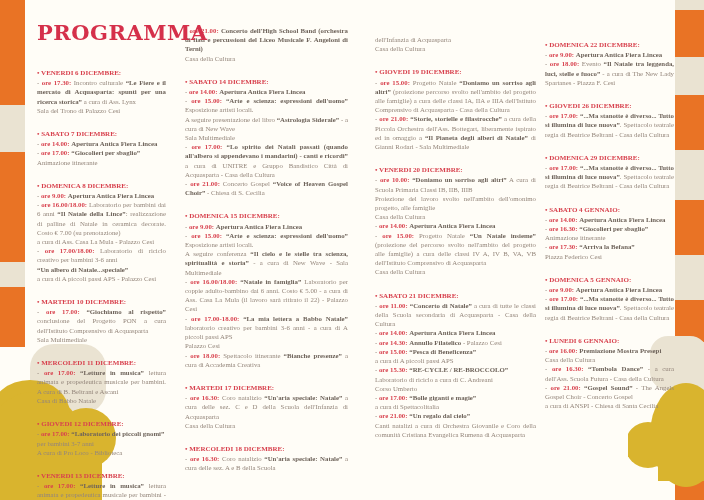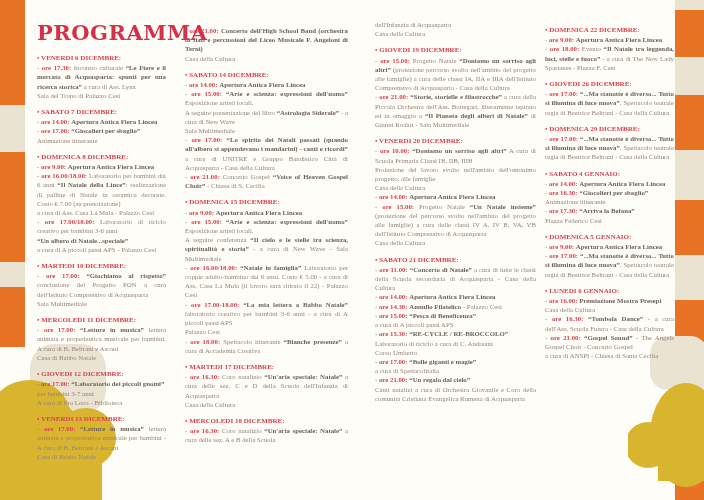--- a/index.html
+++ b/index.html
@@ -10,25 +10,25 @@
   .creambar{background:#eae3d2;}
   .orangebar{background:#e97325;}
   
   .title{position:absolute;left:37px;top:20px;margin:0;font-family:"DejaVu Serif",serif;
          font-size:21px;font-weight:bold;color:#d5304a;letter-spacing:.5px;z-index:5;}
   
   .col{position:absolute;font-size:6.8px;line-height:9.2px;color:#94867b;
        text-align:justify;z-index:4;}
   #col-0{left:37px;top:54px;width:129px;}
   #col-1{left:185px;top:26px;width:163px;}
-  #col-2{left:375px;top:20px;width:161px;}
+  #col-2{left:375px;top:35px;width:161px;}
   #col-3{left:545px;top:26px;width:129px;}
   .section{margin-bottom:8px;}
   .heading{color:#d8424e;font-weight:bold;font-size:7px;text-indent:-6px;padding-left:6px;
-           text-align:left;}
+           text-align:left;margin-top:15px;}
   .time{color:#d8424e;font-weight:bold;}
   .item b{color:#6e635a;}
   .mitten{position:absolute;z-index:3;}
 </style>
 </head>
 <body>
 
 <div class="page">
 
   <div class="bar creambar" style="left:0;top:0;width:25px;height:347px;"></div>

